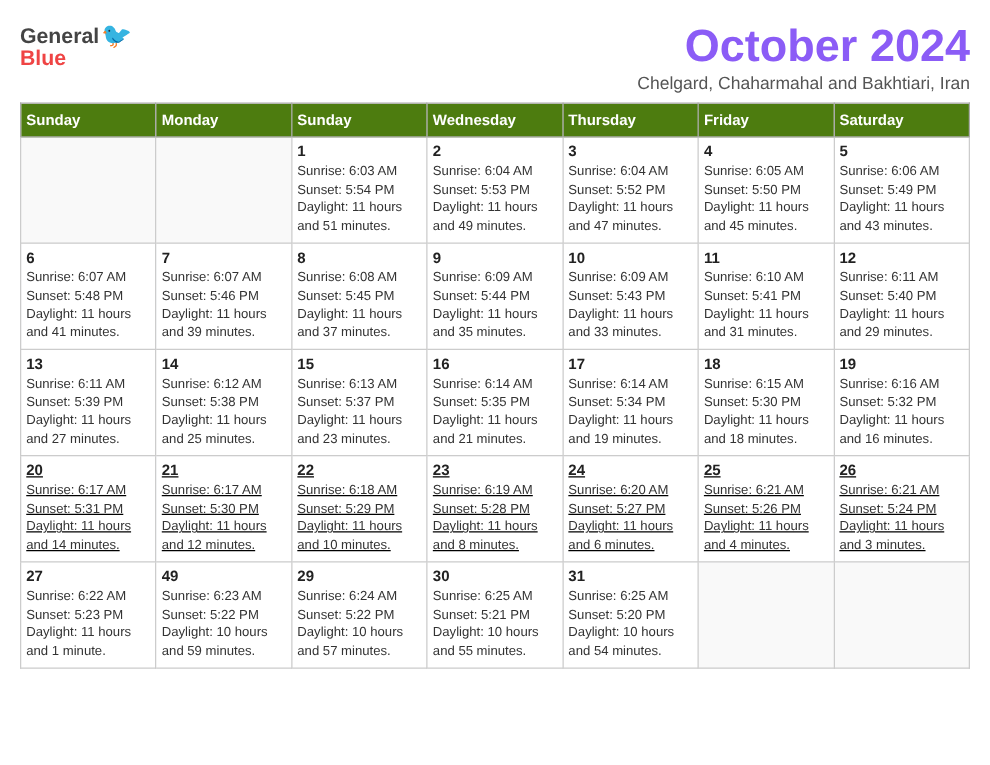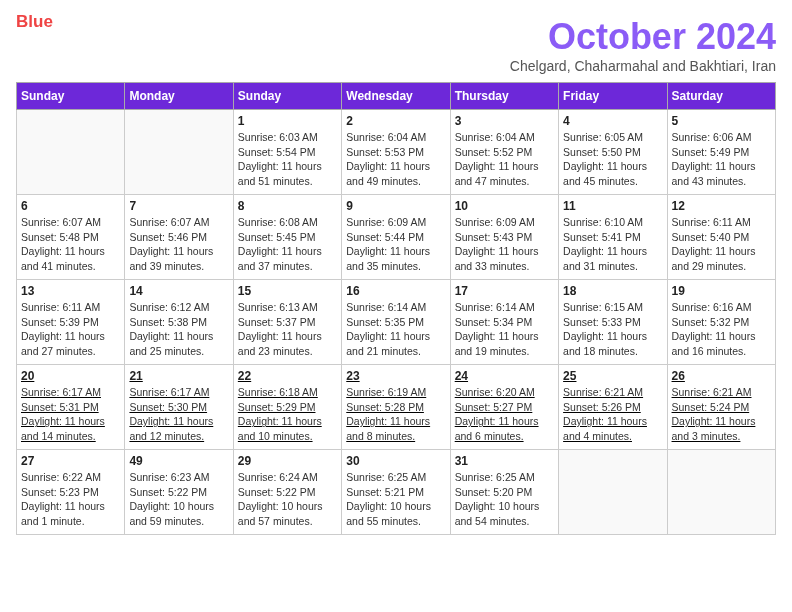--- a/index.html
+++ b/index.html
@@ -32,21 +32,21 @@
     .subtitle {
       font-size: 14px;
       color: #555;
     }
     .calendar {
       width: 100%;
       border-collapse: collapse;
       font-size: 11px;
     }
     .calendar th {
-      background-color: #6d28d9;
+      background-color: #4d7c0f;
       color: #fff;
       padding: 6px 4px;
       text-align: left;
       border: 1px solid #aaa;
       font-size: 12px;
     }
     .calendar td {
       border: 1px solid #ccc;
       padding: 4px;
       vertical-align: top;
@@ -71,20 +71,24 @@
     }
     .calendar tr:nth-child(odd) td:not(.empty) {
     }
   </style>
 </head>
 <body>
 
 <div class="header-area">
   <div class="logo">
     <div style="display:flex;flex-direction:column;align-items:flex-start;">
+      <div style="display:flex;align-items:center;gap:2px;">
+        <span style="font-size:17px;font-weight:bold;color:#444;">General</span>
+        <span style="color:#1a6bb5;font-size:20px;">🐦</span>
+      </div>
       <span style="font-size:17px;font-weight:bold;color:#ef4444;margin-top:-4px;">Blue</span>
     </div>
   </div>
   <div class="title-area">
     <div class="month-title">October 2024</div>
     <div class="subtitle">Chelgard, Chaharmahal and Bakhtiari, Iran</div>
   </div>
 </div>
 
 <table class="calendar">
@@ -205,21 +209,21 @@
         </td>
         <td>
           <div class="day-number">17</div>
           <div class="day-info" style="white-space: pre-line;">Sunrise: 6:14 AM
 Sunset: 5:34 PM
 Daylight: 11 hours and 19 minutes.</div>
         </td>
         <td>
           <div class="day-number">18</div>
           <div class="day-info" style="white-space: pre-line;">Sunrise: 6:15 AM
-Sunset: 5:33 PM
+Sunset: 5:30 PM
 Daylight: 11 hours and 18 minutes.</div>
         </td>
         <td>
           <div class="day-number">19</div>
           <div class="day-info" style="white-space: pre-line;">Sunrise: 6:16 AM
 Sunset: 5:32 PM
 Daylight: 11 hours and 16 minutes.</div>
         </td>
       </tr>
       <tr style="background-color: rgb(240, 244, 250); text-decoration: underline;">

